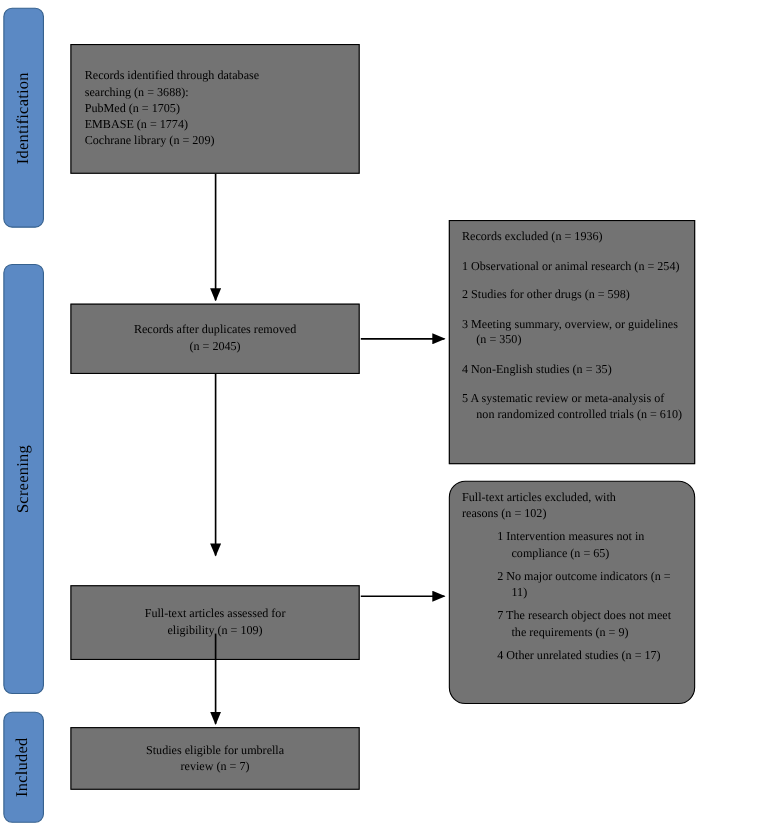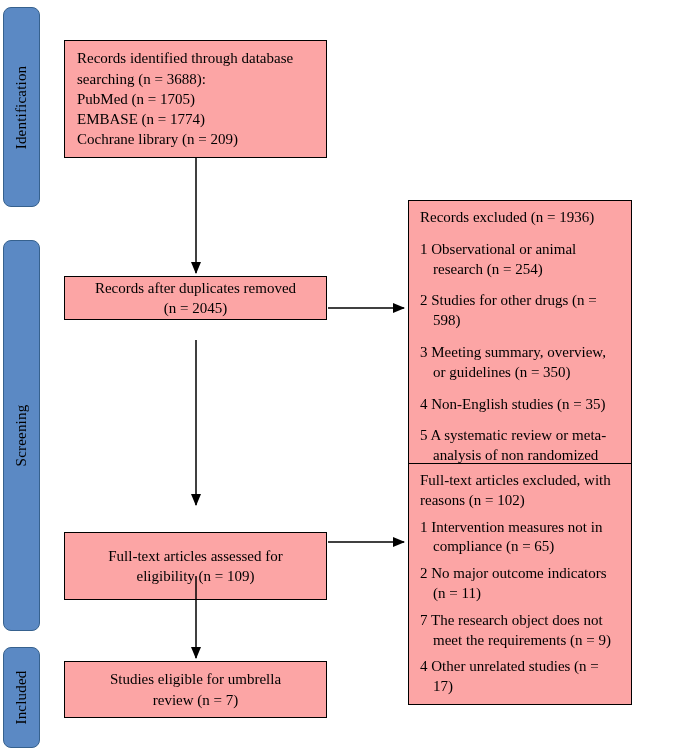--- a/index.html
+++ b/index.html
@@ -34,50 +34,50 @@
     font-size: 15px;
     letter-spacing: 0.2px;
   }
   #stage-identification { top: 7px;   height: 200px; }
   #stage-screening      { top: 240px; height: 391px; }
   #stage-included       { top: 647px; height: 101px; }
 
   
   .box {
     position: absolute;
-    background: #fca5a5;
+    background: #737373;
     border: 1.5px solid var(--box-border, #000000);
-    font-size: 15px;
+    font-size: 11px;
     line-height: 1.35;
   }
   .flexbox {
     display: flex;
     align-items: center;
     justify-content: center;
   }
   .txt { white-space: pre-line; }
   .center { text-align: center; }
 
   .left-col { left: 64px; width: 263px; }
   #box-identified  { top: 40px;  height: 118px; justify-content: flex-start; padding: 6px 12px; }
-  #box-duplicates  { top: 276px; height: 44px;  padding: 20px 8px; }
+  #box-duplicates  { top: 276px; height: 64px;  padding: 20px 8px; }
   #box-fulltext    { top: 532px; height: 68px;  padding: 4px 8px; }
   #box-eligible    { top: 661px; height: 57px;  padding: 4px 8px; }
 
   .right-col {
     left: 408px;
     width: 224px;
     padding: 7px 9px 7px 11px;
     line-height: 1.32;
   }
   #box-records-excluded  { top: 200px; min-height: 222px; }
-  #box-fulltext-excluded { top: 463px; min-height: 203px; }
+  #box-fulltext-excluded { top: 437px; min-height: 203px; border-radius: 15px; }
   .rtitle { white-space: pre-line; margin-bottom: 2px; }
   .ritem  { padding-left: 13px; text-indent: -13px; margin-top: 12px; }
-  #box-fulltext-excluded .ritem { margin-top: 7px; }
+  #box-fulltext-excluded .ritem { margin-top: 7px; margin-left: 32px; }
 
   
   .arrows {
     position: absolute;
     left: 0; top: 0;
     width: 689px; height: 755px;
     pointer-events: none;
   }
   .arrows line { stroke: var(--arrow, #000000); stroke-width: 1.5; }
 </style>

